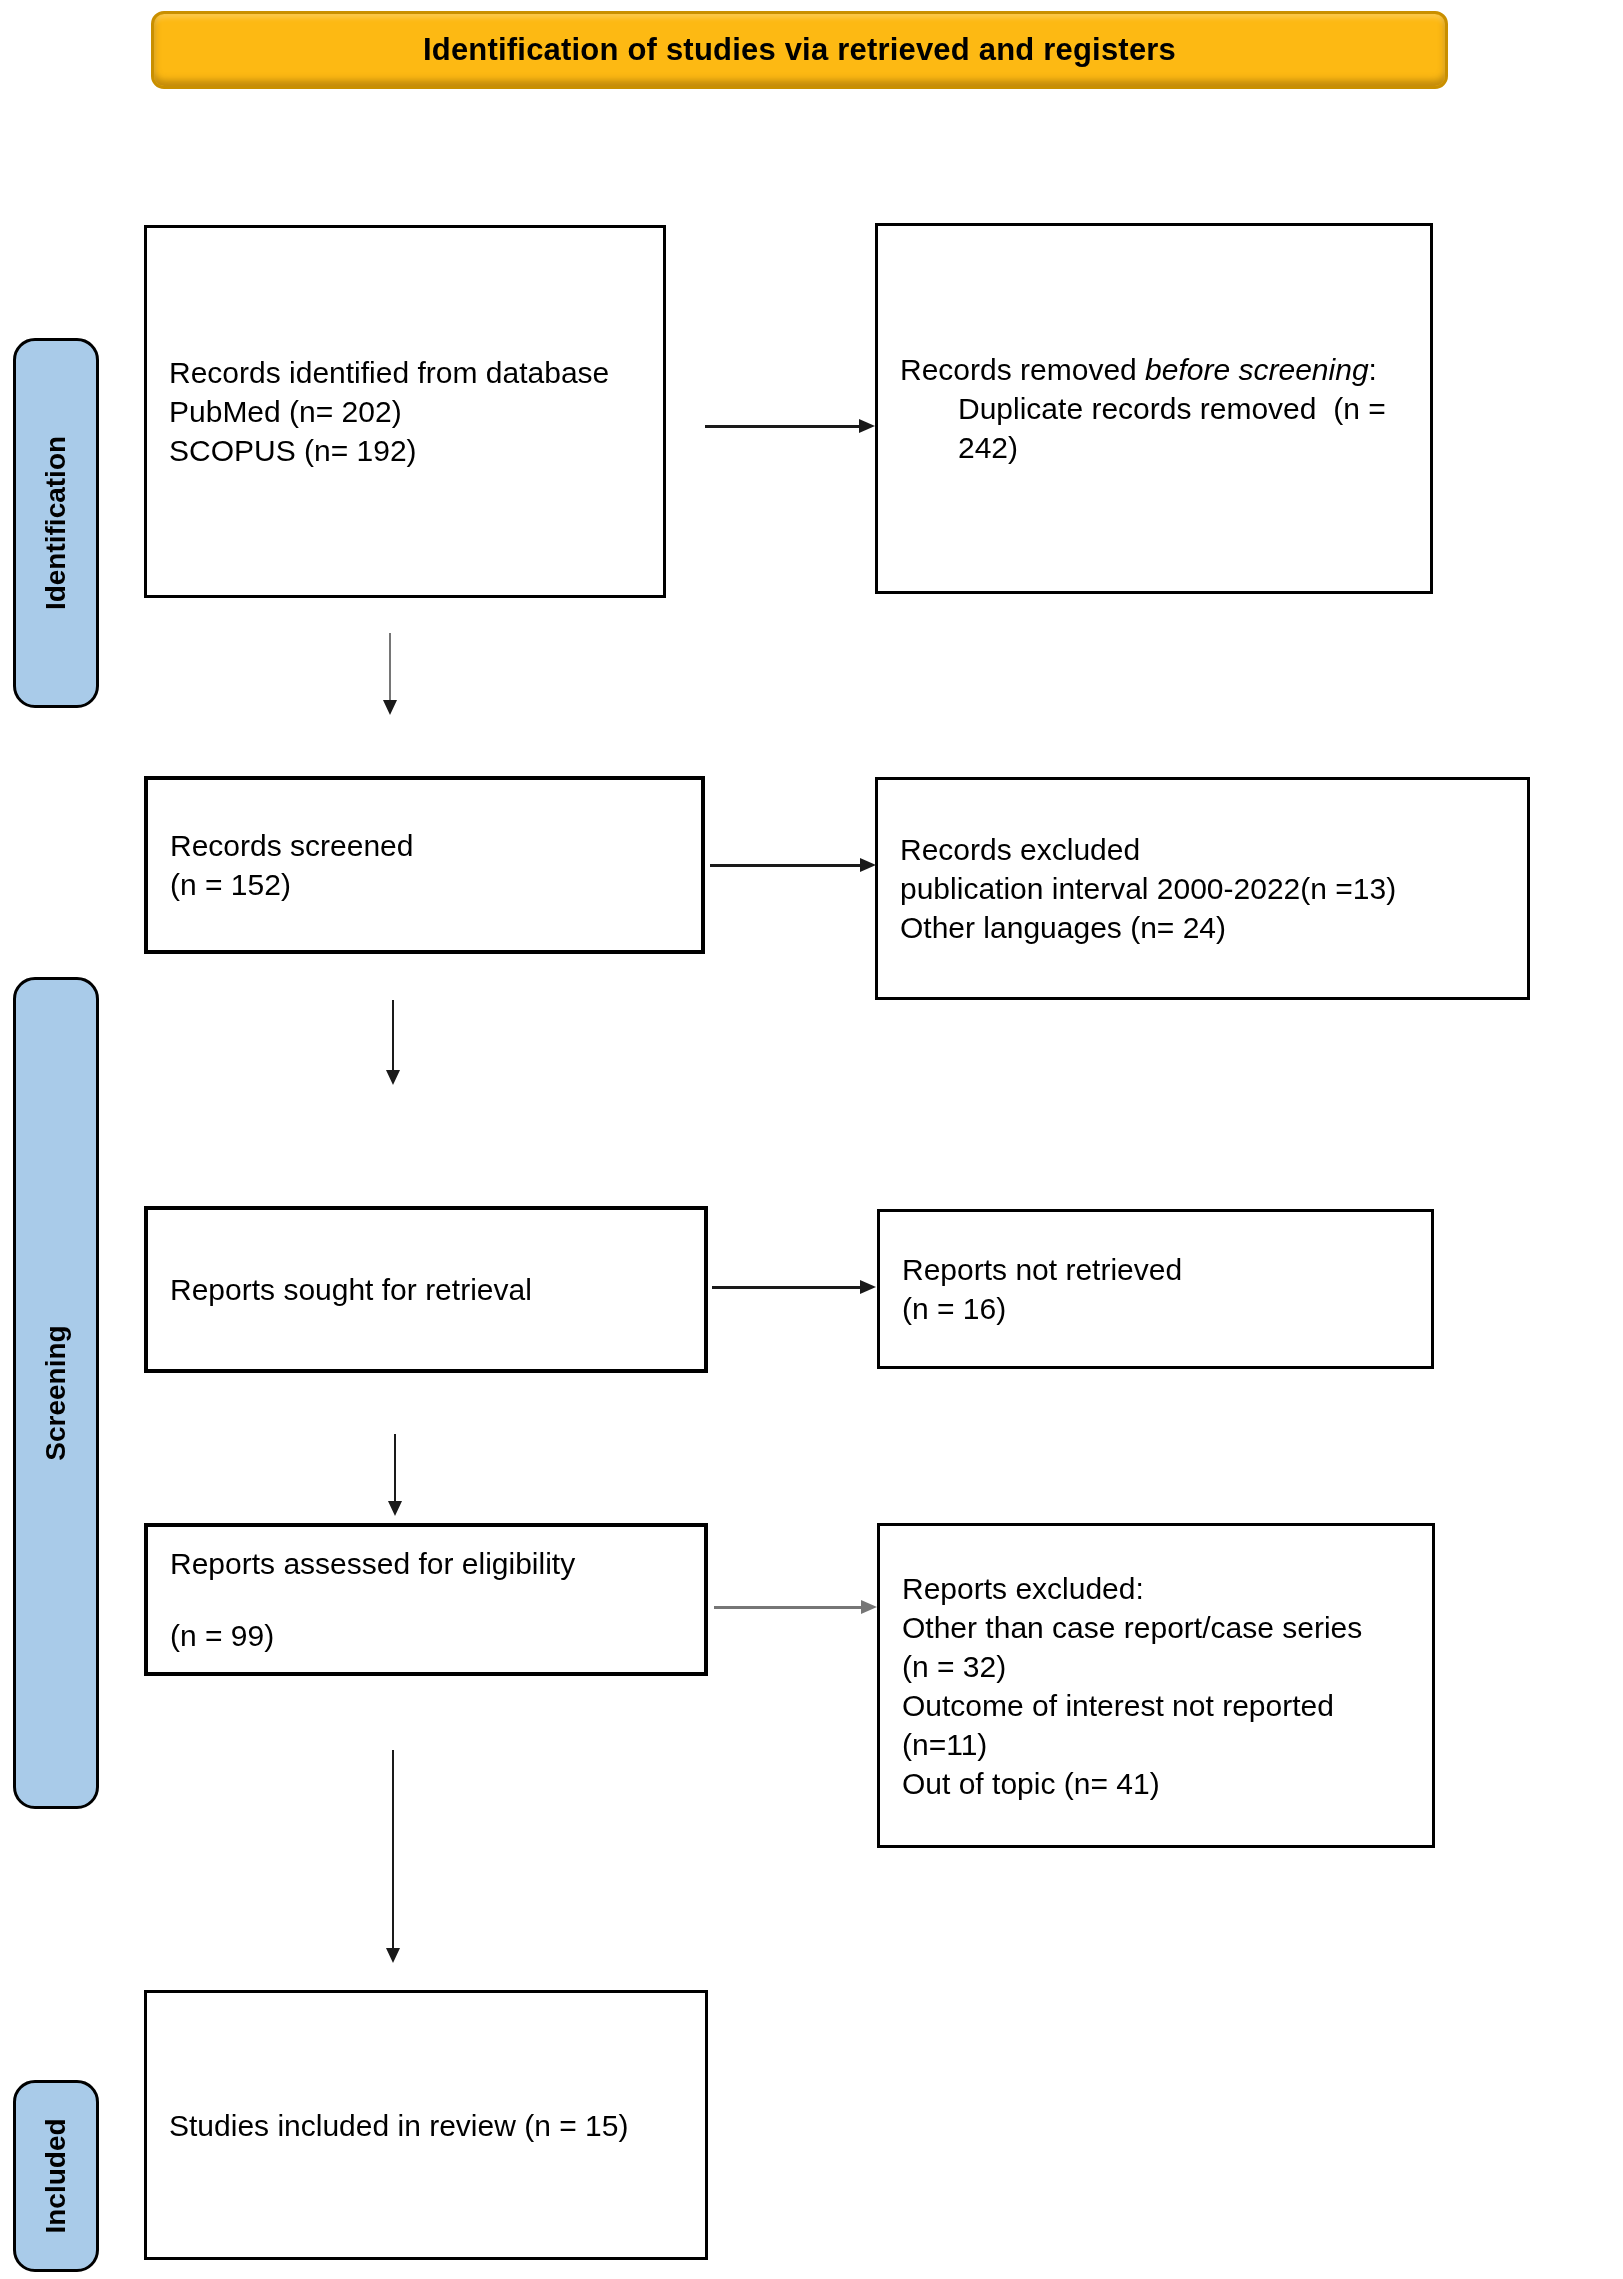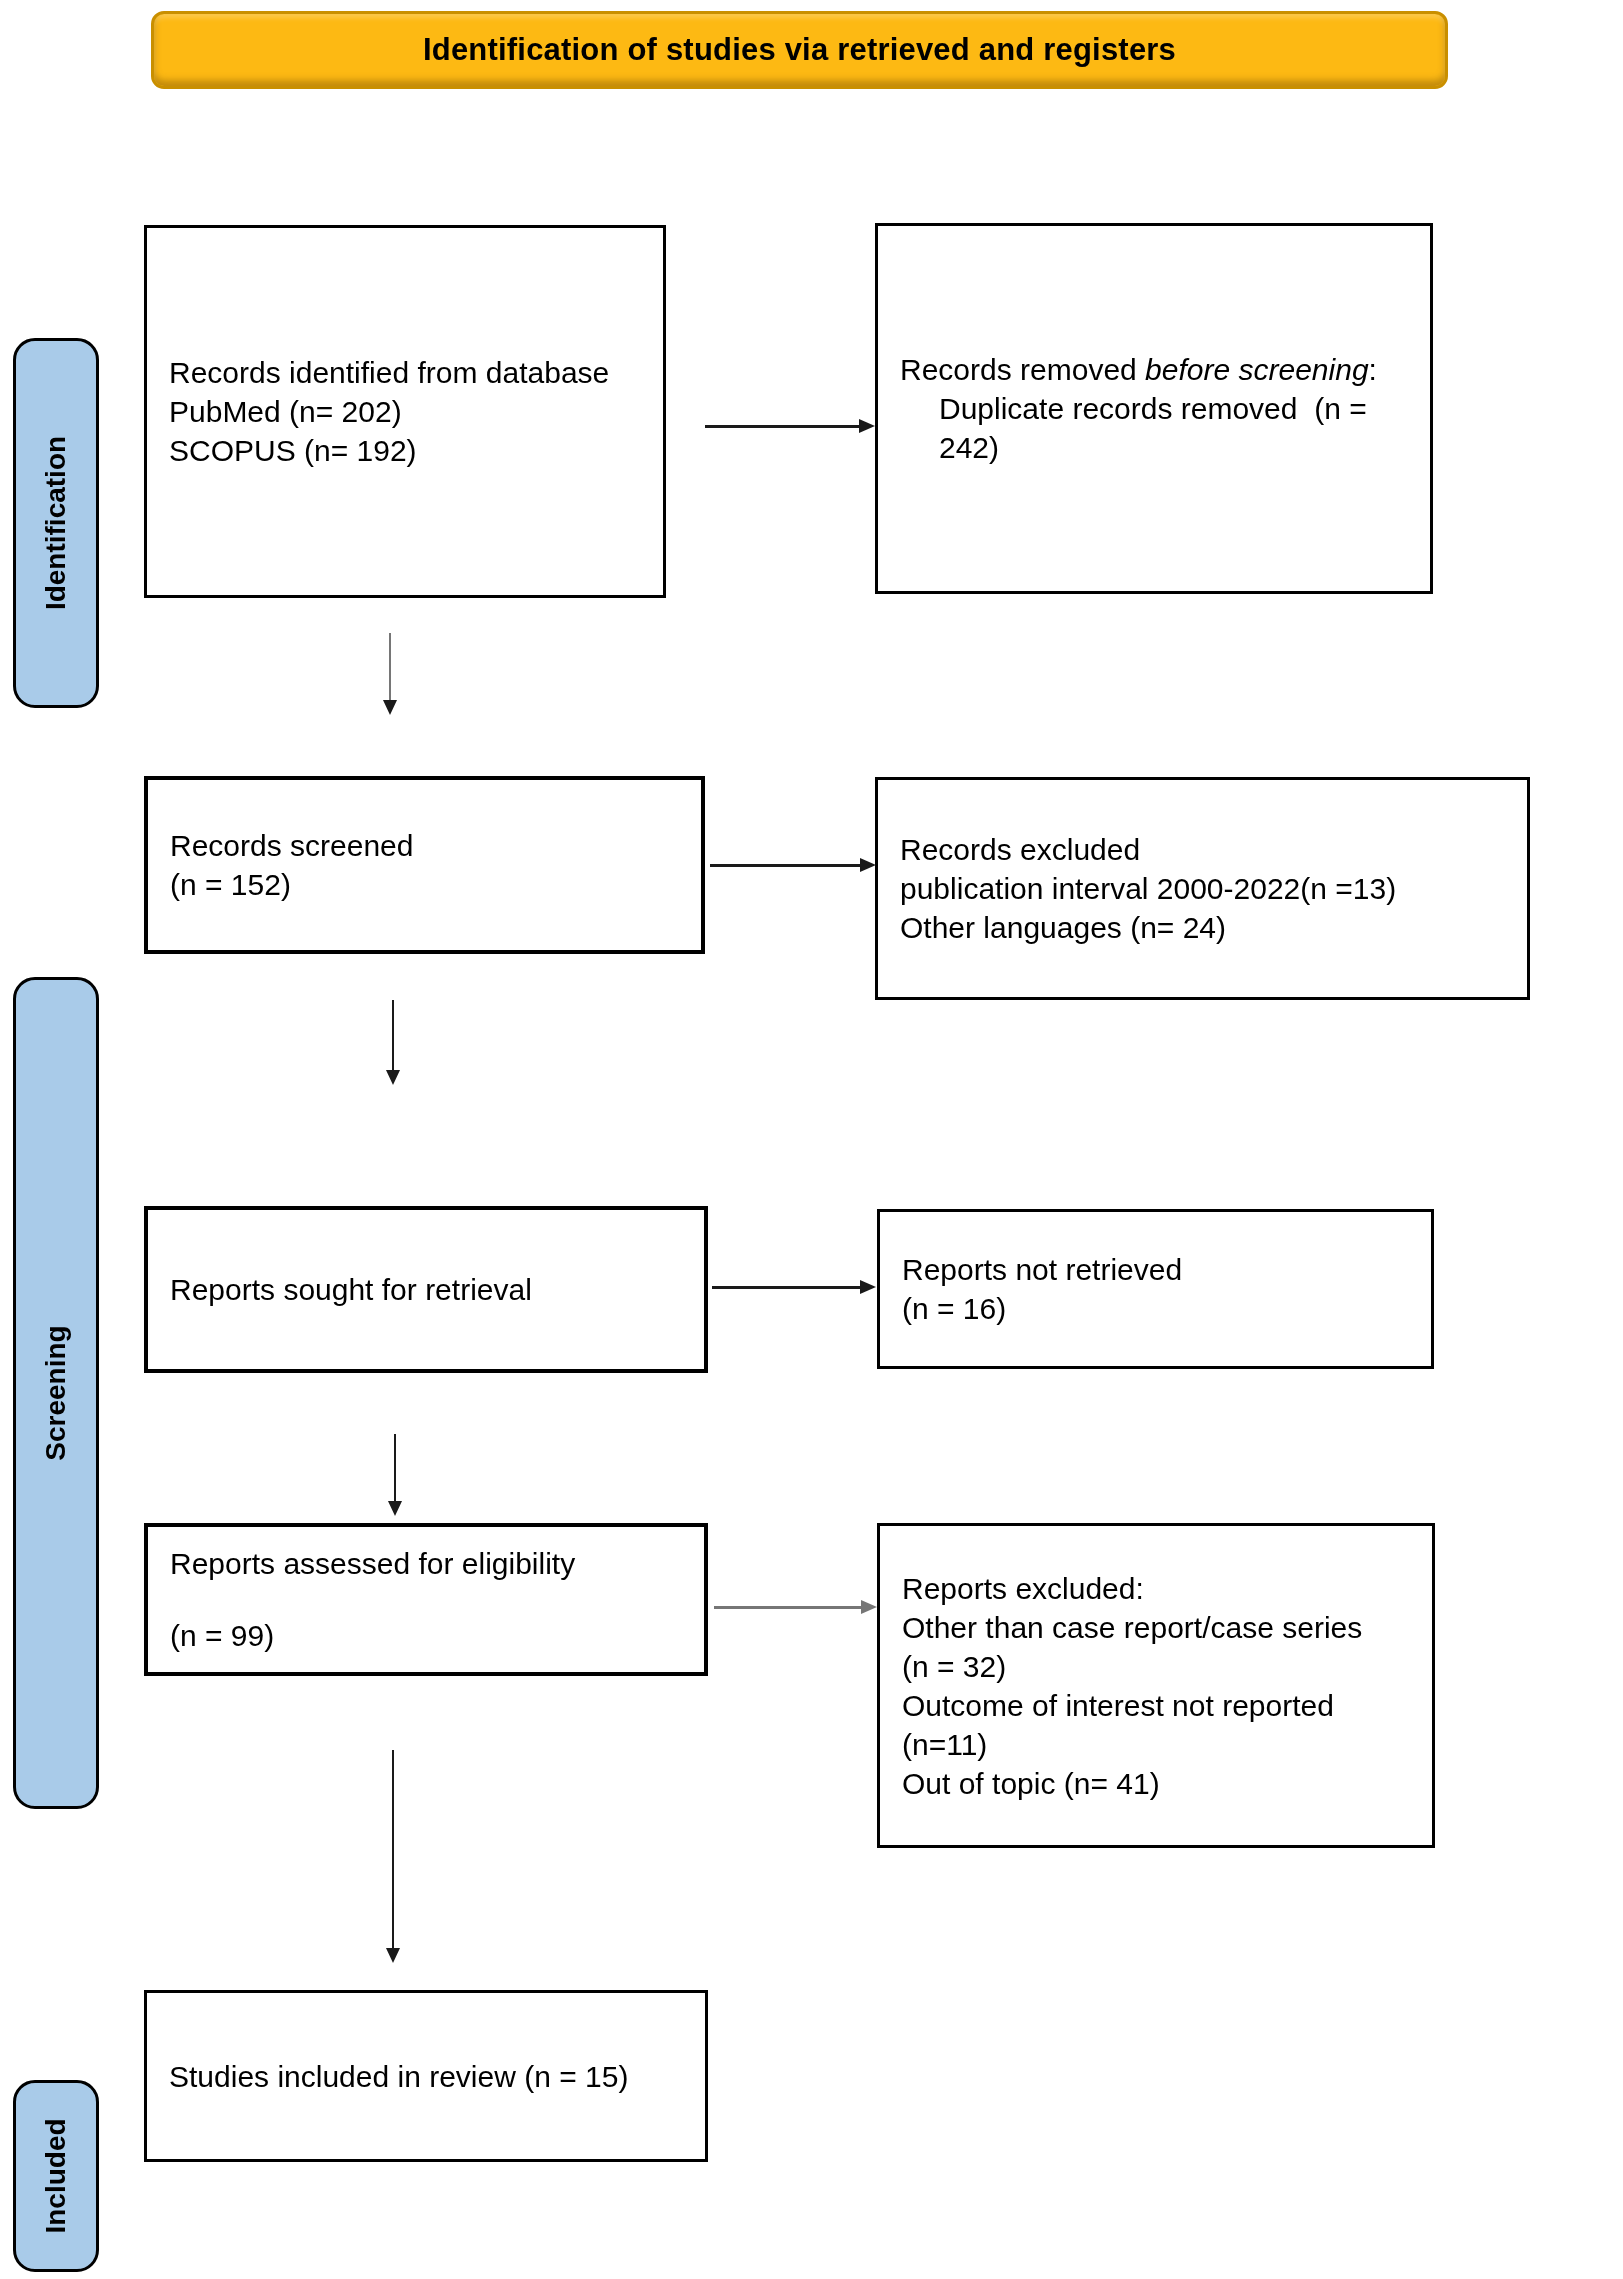--- a/index.html
+++ b/index.html
@@ -45,31 +45,31 @@
   
   .box{
     position:absolute;
     background:#fff;
     border:3.7px solid var(--box-border);
     display:flex;flex-direction:column;justify-content:center;
     padding:0 22px;box-sizing:border-box;
     font-size:30px;line-height:1.3;
   }
   .box .ln{white-space:pre-wrap;}
-  .box .indent{margin-left:39px;}
+  .box .indent{margin-left:58px;}
 
   #box-records-identified{left:144px;top:225px;width:522px;height:373px;}
   #box-records-removed{left:875px;top:223px;width:558px;height:371px;padding-left:22px;}
   #box-records-screened{left:144px;top:776px;width:561px;height:178px;border-width:4.6px;}
   #box-records-excluded{left:875px;top:777px;width:655px;height:223px;}
   #box-reports-sought{left:144px;top:1206px;width:564px;height:167px;border-width:4.6px;}
   #box-reports-not-retrieved{left:877px;top:1209px;width:557px;height:160px;}
   #box-reports-assessed{left:144px;top:1523px;width:564px;height:153px;border-width:4.6px;gap:33px;}
   #box-reports-excluded{left:877px;top:1523px;width:558px;height:325px;}
-  #box-studies-included{left:144px;top:1990px;width:564px;height:172px;}
+  #box-studies-included{left:144px;top:1990px;width:564px;height:270px;}
 
   
   .arrow-h{position:absolute;height:0;border-top:3.7px solid var(--arrow-black);}
   .arrow-h::after{
     content:"";position:absolute;right:-16px;top:-9.3px;
     border-left:16px solid var(--arrow-black);
     border-top:7.4px solid transparent;border-bottom:7.4px solid transparent;
   }
   .arrow-h.gray{border-top-color:var(--arrow-gray);}
   .arrow-h.gray::after{border-left-color:var(--arrow-gray);}

